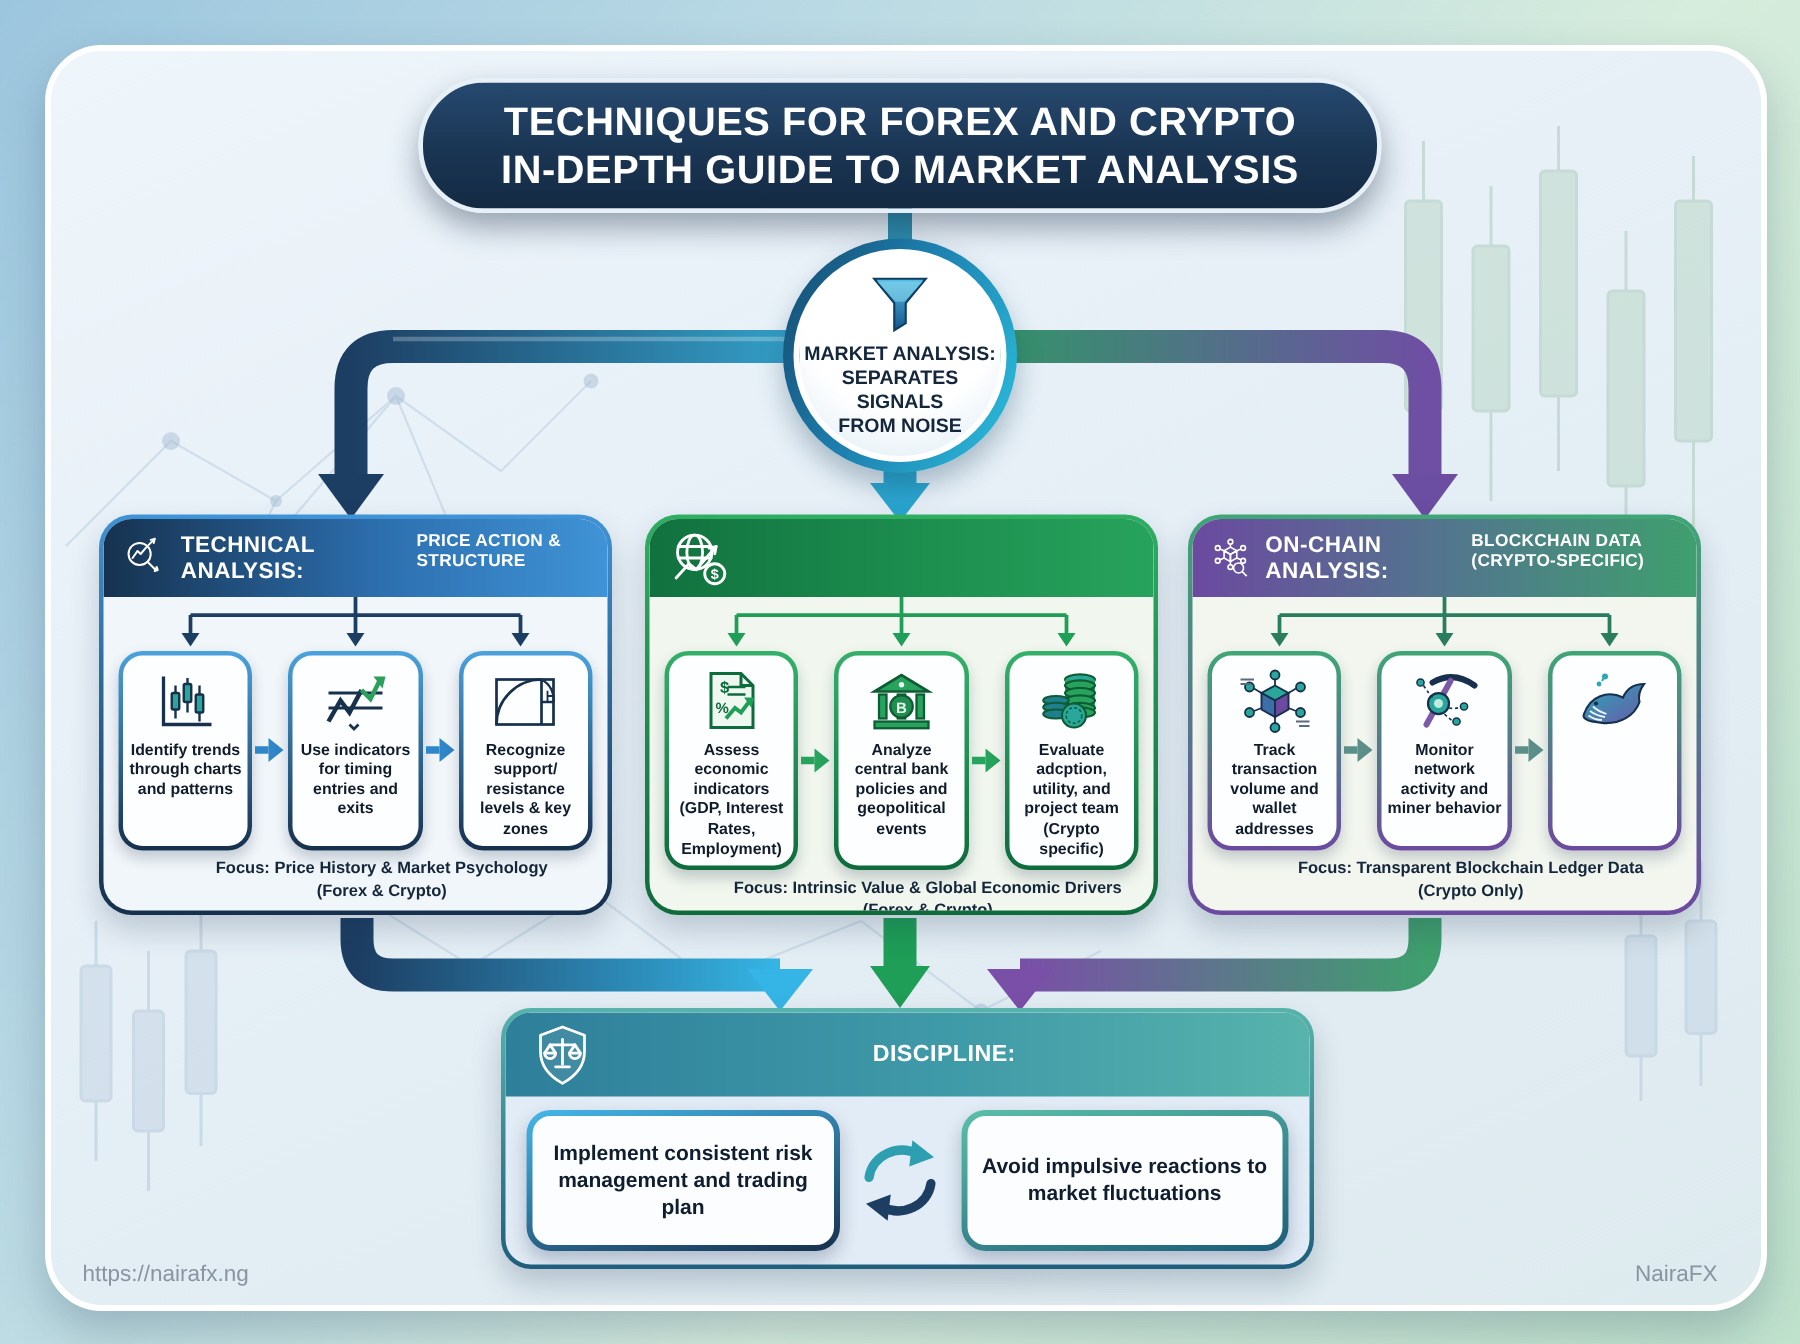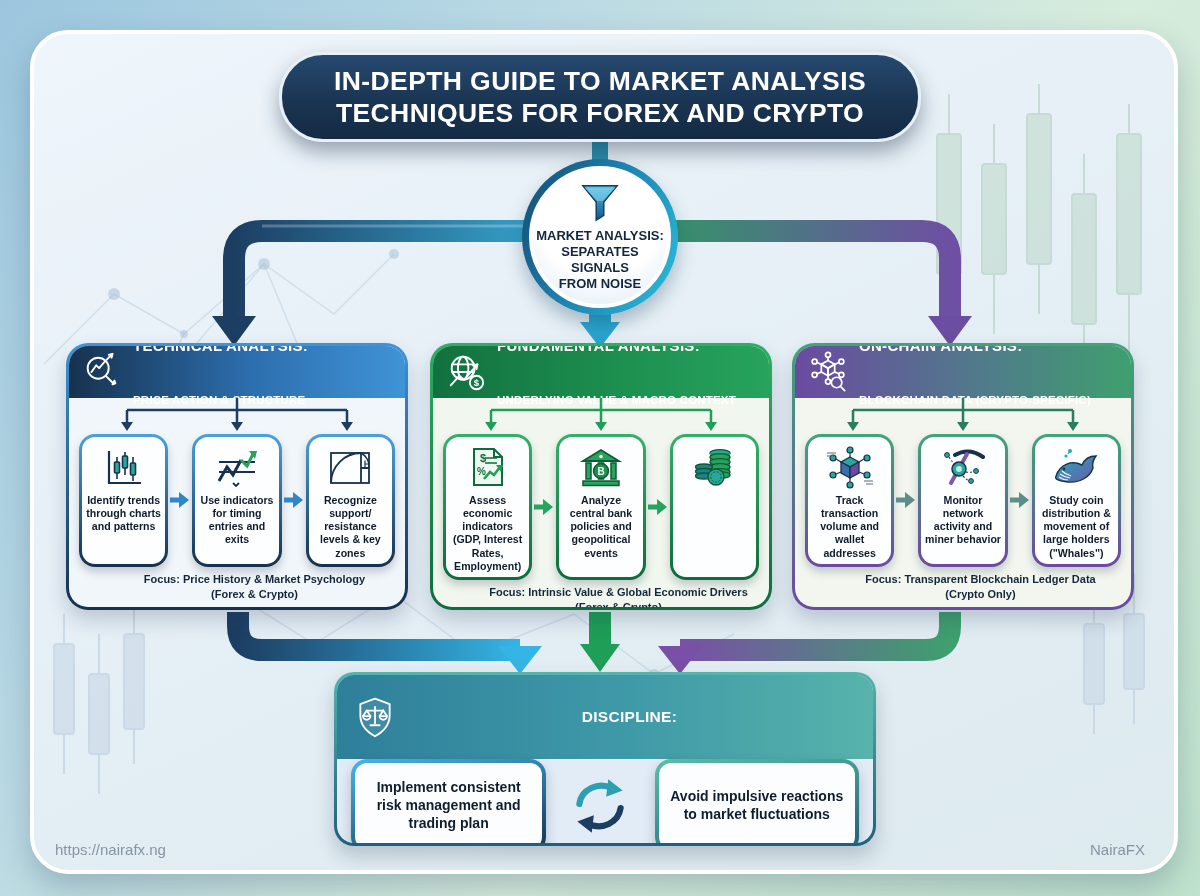--- a/index.html
+++ b/index.html
@@ -61,21 +61,21 @@
   .b-fund .branch-inner{background:#f1f7ee;}
   .b-chain .branch-inner{background:#f2f6ef;}
 
   .b-head{
     height:52px;flex:0 0 52px;display:flex;align-items:center;gap:10px;
     padding:0 12px;color:#fff;
   }
   .b-tech .b-head{background:linear-gradient(90deg,#16324f,#2d6faf 55%,#3f93d6);}
   .b-fund .b-head{background:linear-gradient(90deg,#11713f,#1d8f4f 55%,#27a35d);}
   .b-chain .b-head{background:linear-gradient(90deg,#6b4aa0,#507a8b 55%,#3f9f6e);}
-  .b-head .ht{display:flex;flex-direction:column;line-height:1.15;gap:40px;}
+  .b-head .ht{display:flex;line-height:1.15;gap:40px;}
   .b-head .t1{font-weight:bold;font-size:15px;letter-spacing:.3px;}
   .b-head .t2{font-weight:bold;font-size:11.5px;letter-spacing:.2px;}
 
   .b-split{height:36px;flex:0 0 36px;}
   .b-split svg{display:block;margin:0 auto;}
 
   .b-row{flex:1;display:flex;align-items:stretch;justify-content:center;gap:0;padding:0 10px;}
   .mini-wrap{
     width:96px;border-radius:16px;padding:3px;box-sizing:border-box;
     box-shadow:0 5px 9px rgba(20,40,70,.22);
@@ -106,27 +106,27 @@
     position:absolute;left:334px;top:672px;width:542px;height:174px;border-radius:20px;
     padding:3px;box-sizing:border-box;z-index:2;
     background:linear-gradient(180deg,#57b3ab,#1f5f7d);
     box-shadow:0 10px 20px rgba(20,40,70,.22);
   }
   .disc-inner{
     width:100%;height:100%;border-radius:17px;overflow:hidden;display:flex;flex-direction:column;
     background:#e2ecf6;
   }
   .d-head{
-    flex:0 0 56px;display:flex;align-items:center;gap:5px;padding:14px 16px;
+    flex:0 0 56px;display:flex;align-items:center;gap:5px;padding:0 16px;
     background:linear-gradient(90deg,#2e7f9a 0%,#3f9aa8 55%,#57b3ab 100%);color:#fff;
   }
   .d-head .ht{flex:1;text-align:center;line-height:1.2;}
   .d-head .t1{font-weight:bold;font-size:15.5px;letter-spacing:.3px;}
   .d-head .t2{font-weight:bold;font-size:14px;letter-spacing:.2px;}
-  .d-body{flex:1;display:flex;align-items:center;gap:22px;padding:0 14px;}
+  .d-body{flex:1;display:flex;align-items:center;gap:6px;padding:0 14px;}
   .d-box-wrap{border-radius:16px;padding:4px;box-shadow:0 6px 12px rgba(20,40,70,.25);}
   .d-box-wrap.left{background:linear-gradient(165deg,#45b7e8,#16304d);width:204px;}
   .d-box-wrap.right{background:linear-gradient(165deg,#5bbfa8,#1d5e7a);width:214px;}
   .d-box{
     border-radius:12px;background:#fbfdff;padding:12px 8px;min-height:62px;
     display:flex;align-items:center;justify-content:center;text-align:center;
     font-weight:bold;font-size:14px;line-height:1.28;color:#0f1d2e;
   }
   .cycle{width:70px;display:flex;align-items:center;justify-content:center;}
 
@@ -223,22 +223,22 @@
   <polygon points="498,646 542,646 520,674" fill="#35b5e5"></polygon>
 
   <line x1="600" y1="612" x2="600" y2="648" stroke="#1f9e57" stroke-width="22"></line>
   <polygon points="580,644 620,644 600,672" fill="#1f9e57"></polygon>
 
   <path d="M 950 612 L 950 626 Q 950 650 926 650 L 680 650" fill="none" stroke="url(#gBR)" stroke-width="22"></path>
   <polygon points="658,646 702,646 680,674" fill="#7a4fa8"></polygon>
 </svg>
 
 <div class="banner">
+  <div>TECHNIQUES FOR FOREX AND CRYPTO</div>
   <div>IN-DEPTH GUIDE TO MARKET ANALYSIS</div>
-  <div>TECHNIQUES FOR FOREX AND CRYPTO</div>
 </div>
 
 <div class="hub-wrap">
   <div class="hub">
     <svg width="46" height="42" viewBox="0 0 48 44">
       <defs>
           <linearGradient id="gF" x1="0" y1="0" x2="0" y2="1">
         <stop offset="0" stop-color="#54bfe6"></stop>
             <stop offset="1" stop-color="#14568c"></stop>
           </linearGradient>
@@ -350,24 +350,20 @@
       <svg width="42" height="42" viewBox="0 0 44 44" fill="none" stroke="#ffffff" stroke-width="2" stroke-linecap="round">
         <circle cx="19" cy="18" r="12"></circle>
         <ellipse cx="19" cy="18" rx="5.5" ry="12"></ellipse>
         <line x1="7.5" y1="14" x2="30.5" y2="14"></line>
           <line x1="7.5" y1="22" x2="30.5" y2="22"></line>
         <polyline points="6,36 15,26 20,30 34,14"></polyline>
           <path d="M34 14 l-5 1 m5 -1 l-1 5"></path>
         <circle cx="33" cy="33" r="7"></circle>
           <text x="33" y="37" text-anchor="middle" font-size="10" fill="#fff" stroke="none" font-weight="bold">$</text>
       </svg>
-      <div class="ht">
-        <span class="t1">FUNDAMENTAL ANALYSIS:</span>
-        <span class="t2">UNDERLYING VALUE &amp; MACRO CONTEXT</span>
-      </div>
     </div>
     <div class="b-split">
       <svg width="336" height="36" viewBox="0 0 336 36" fill="none" stroke="#1f9e57" stroke-width="2.5">
         <line x1="168" y1="0" x2="168" y2="12"></line>
           <line x1="58" y1="12" x2="278" y2="12"></line>
         <line x1="58" y1="12" x2="58" y2="24"></line>
           <line x1="168" y1="12" x2="168" y2="24"></line>
           <line x1="278" y1="12" x2="278" y2="24"></line>
         <polygon points="52,24 64,24 58,33" fill="#1f9e57" stroke="none"></polygon>
         <polygon points="162,24 174,24 168,33" fill="#1f9e57" stroke="none"></polygon>
@@ -432,20 +428,21 @@
             </g>
             <g fill="#1e7f8f">
               <ellipse cx="14" cy="22" rx="8.5" ry="3"></ellipse>
                   <ellipse cx="14" cy="26.5" rx="8.5" ry="3"></ellipse>
               <ellipse cx="14" cy="31" rx="8.5" ry="3"></ellipse>
             </g>
             <circle cx="26" cy="32" r="8" fill="#2aa79b"></circle>
           </g>
           <circle cx="26" cy="32" r="5.2" fill="none" stroke="#0e5c33" stroke-width="1" stroke-dasharray="2 1.5"></circle>
         </svg>
+        <div class="mtext">Evaluate adcption, utility, and project team (Crypto specific)</div>
       </div>
         </div>
     </div>
     <div class="b-focus">
       <span>Focus: Intrinsic Value &amp; Global Economic Drivers</span>
       <span>(Forex &amp; Crypto)</span>
     </div>
   </div>
 </div>
 
@@ -571,21 +568,20 @@
                 <path d="M8 29 q4 3 10 4"></path>
                 <path d="M10 26 q3 3 9 5"></path>
           </g>
           <circle cx="12" cy="24" r="1.4" fill="#16304d"></circle>
           <g fill="#2aa7b8">
                 <circle cx="14" cy="11" r="1.6"></circle>
                 <circle cx="18" cy="6" r="2"></circle>
                 <path d="M16 9 q1 -2 2 -3" stroke="#2aa7b8" stroke-width="1.2" fill="none"></path>
               </g>
         </svg>
-        <div class="mtext">Study coin distribution &amp; movement of large holders ("Whales")</div>
       </div>
         </div>
     </div>
     <div class="b-focus">
       <span>Focus: Transparent Blockchain Ledger Data</span>
       <span>(Crypto Only)</span>
     </div>
   </div>
 </div>
 

